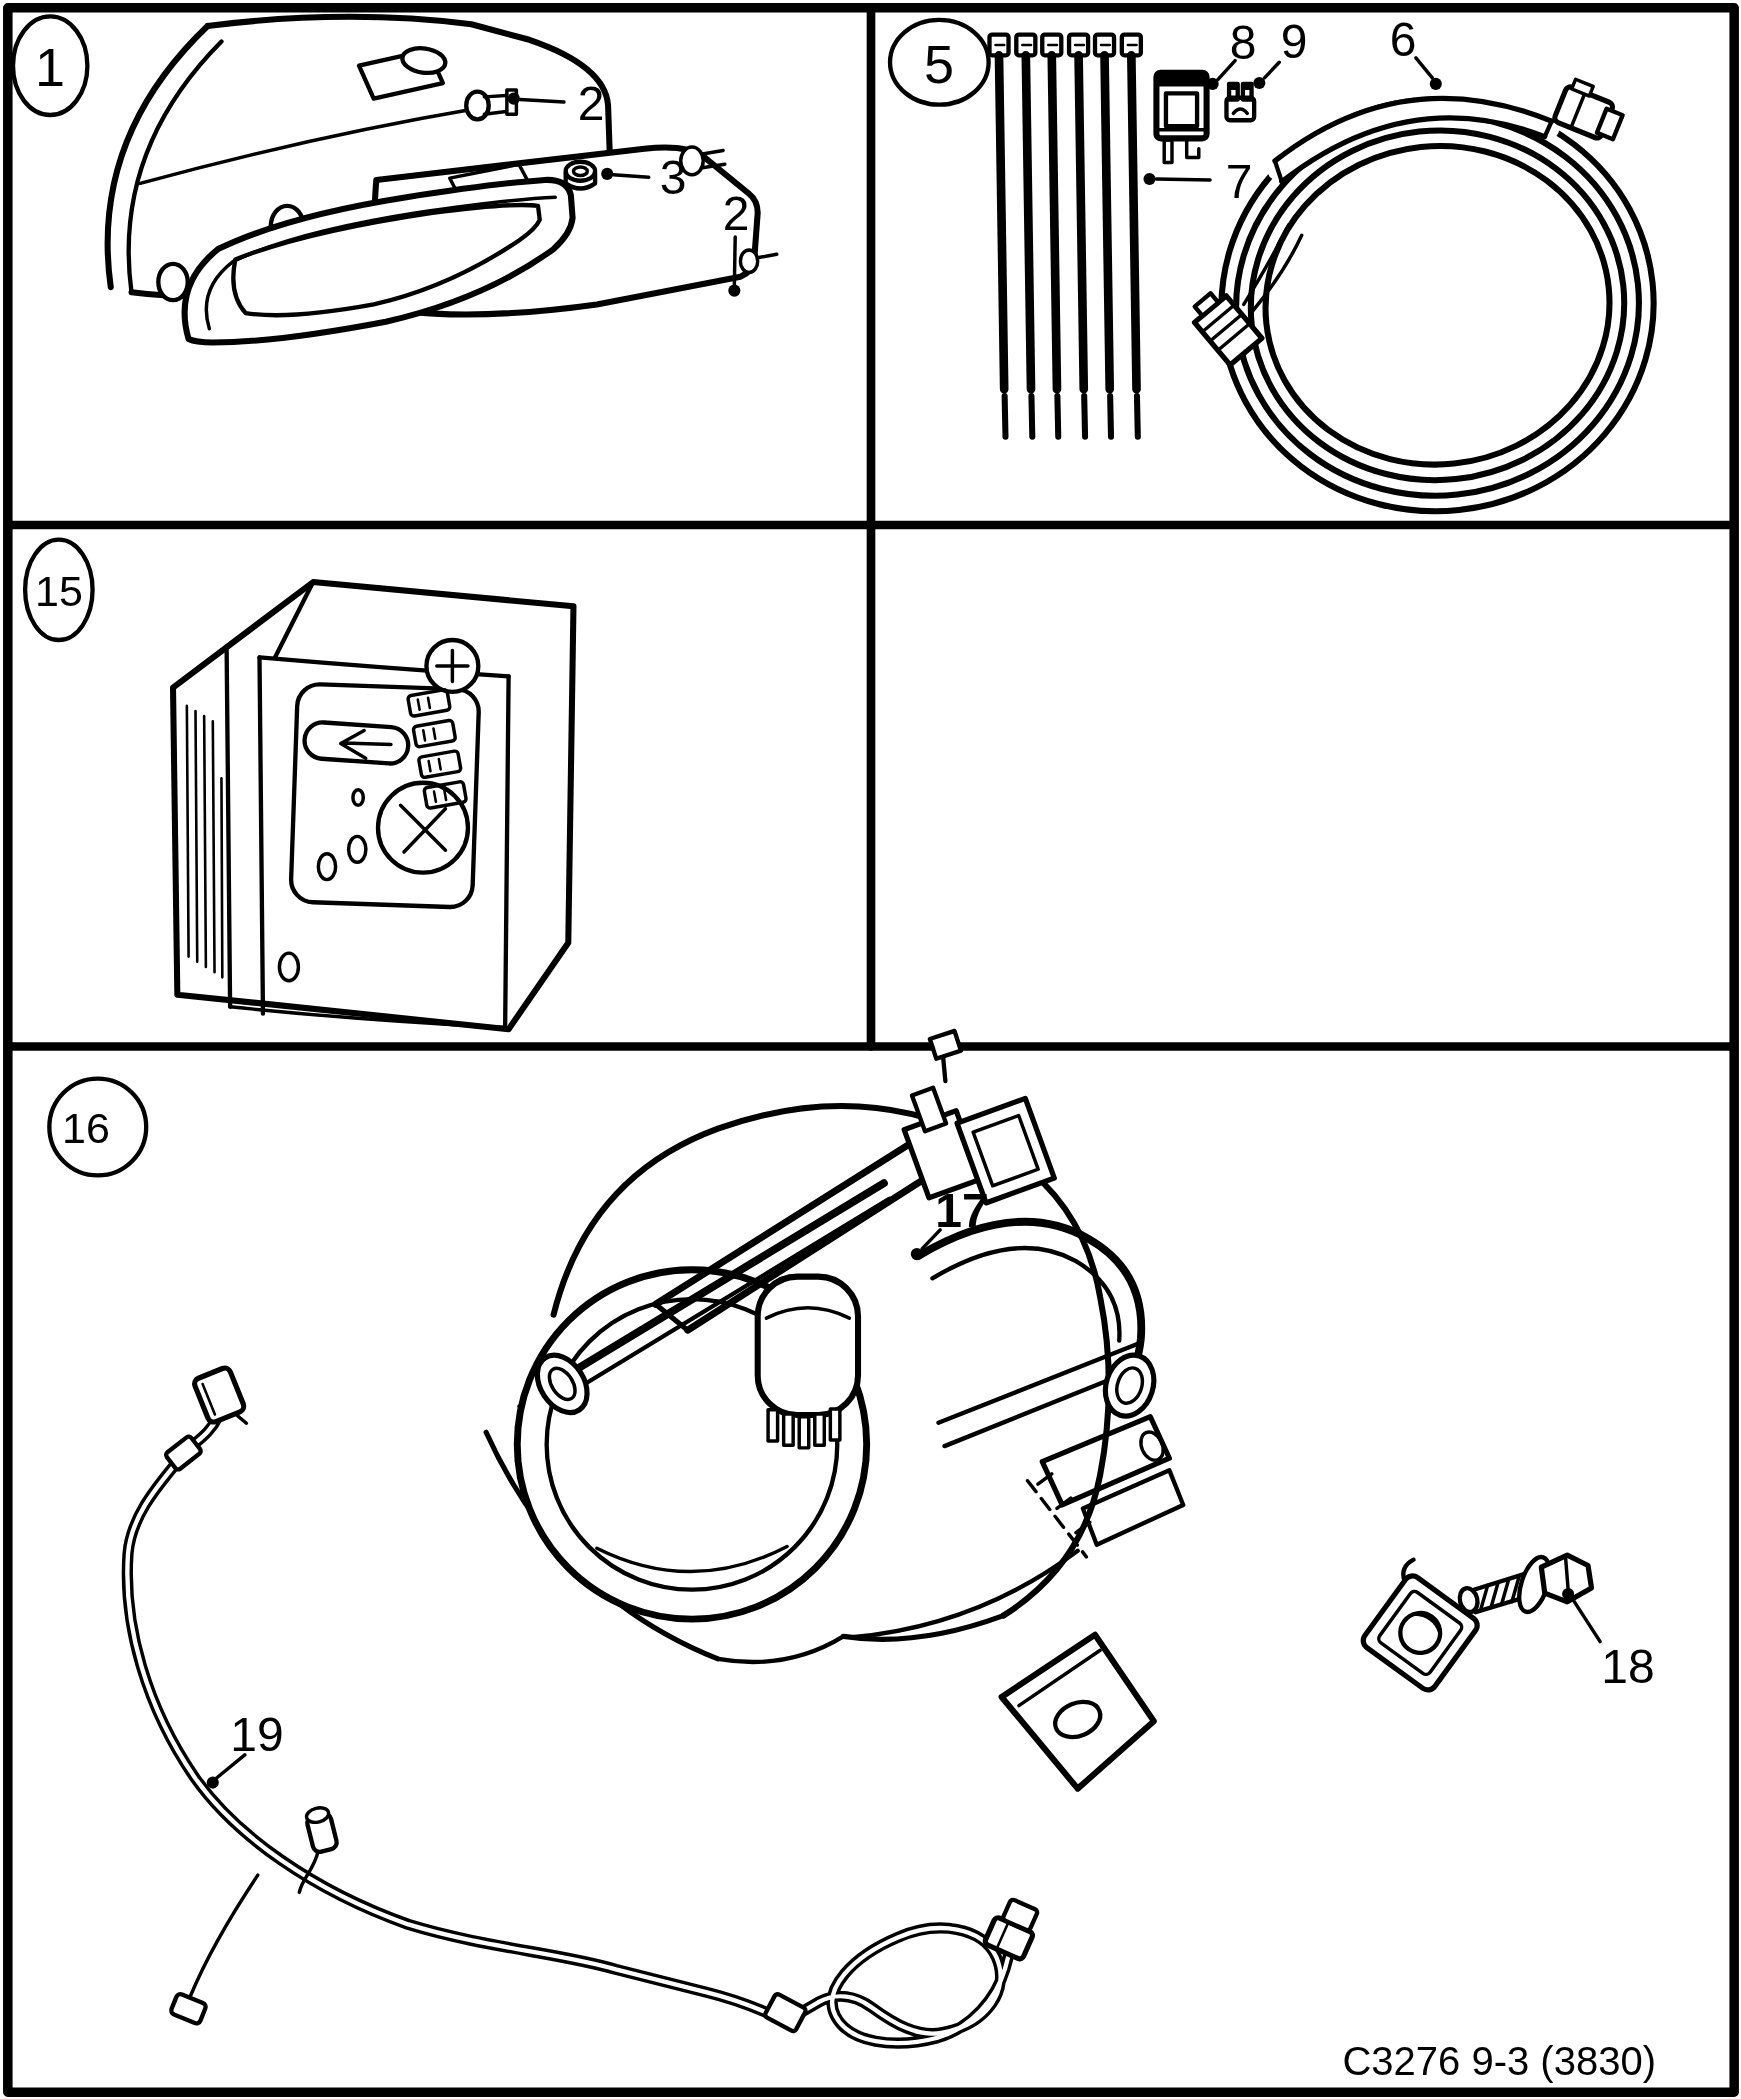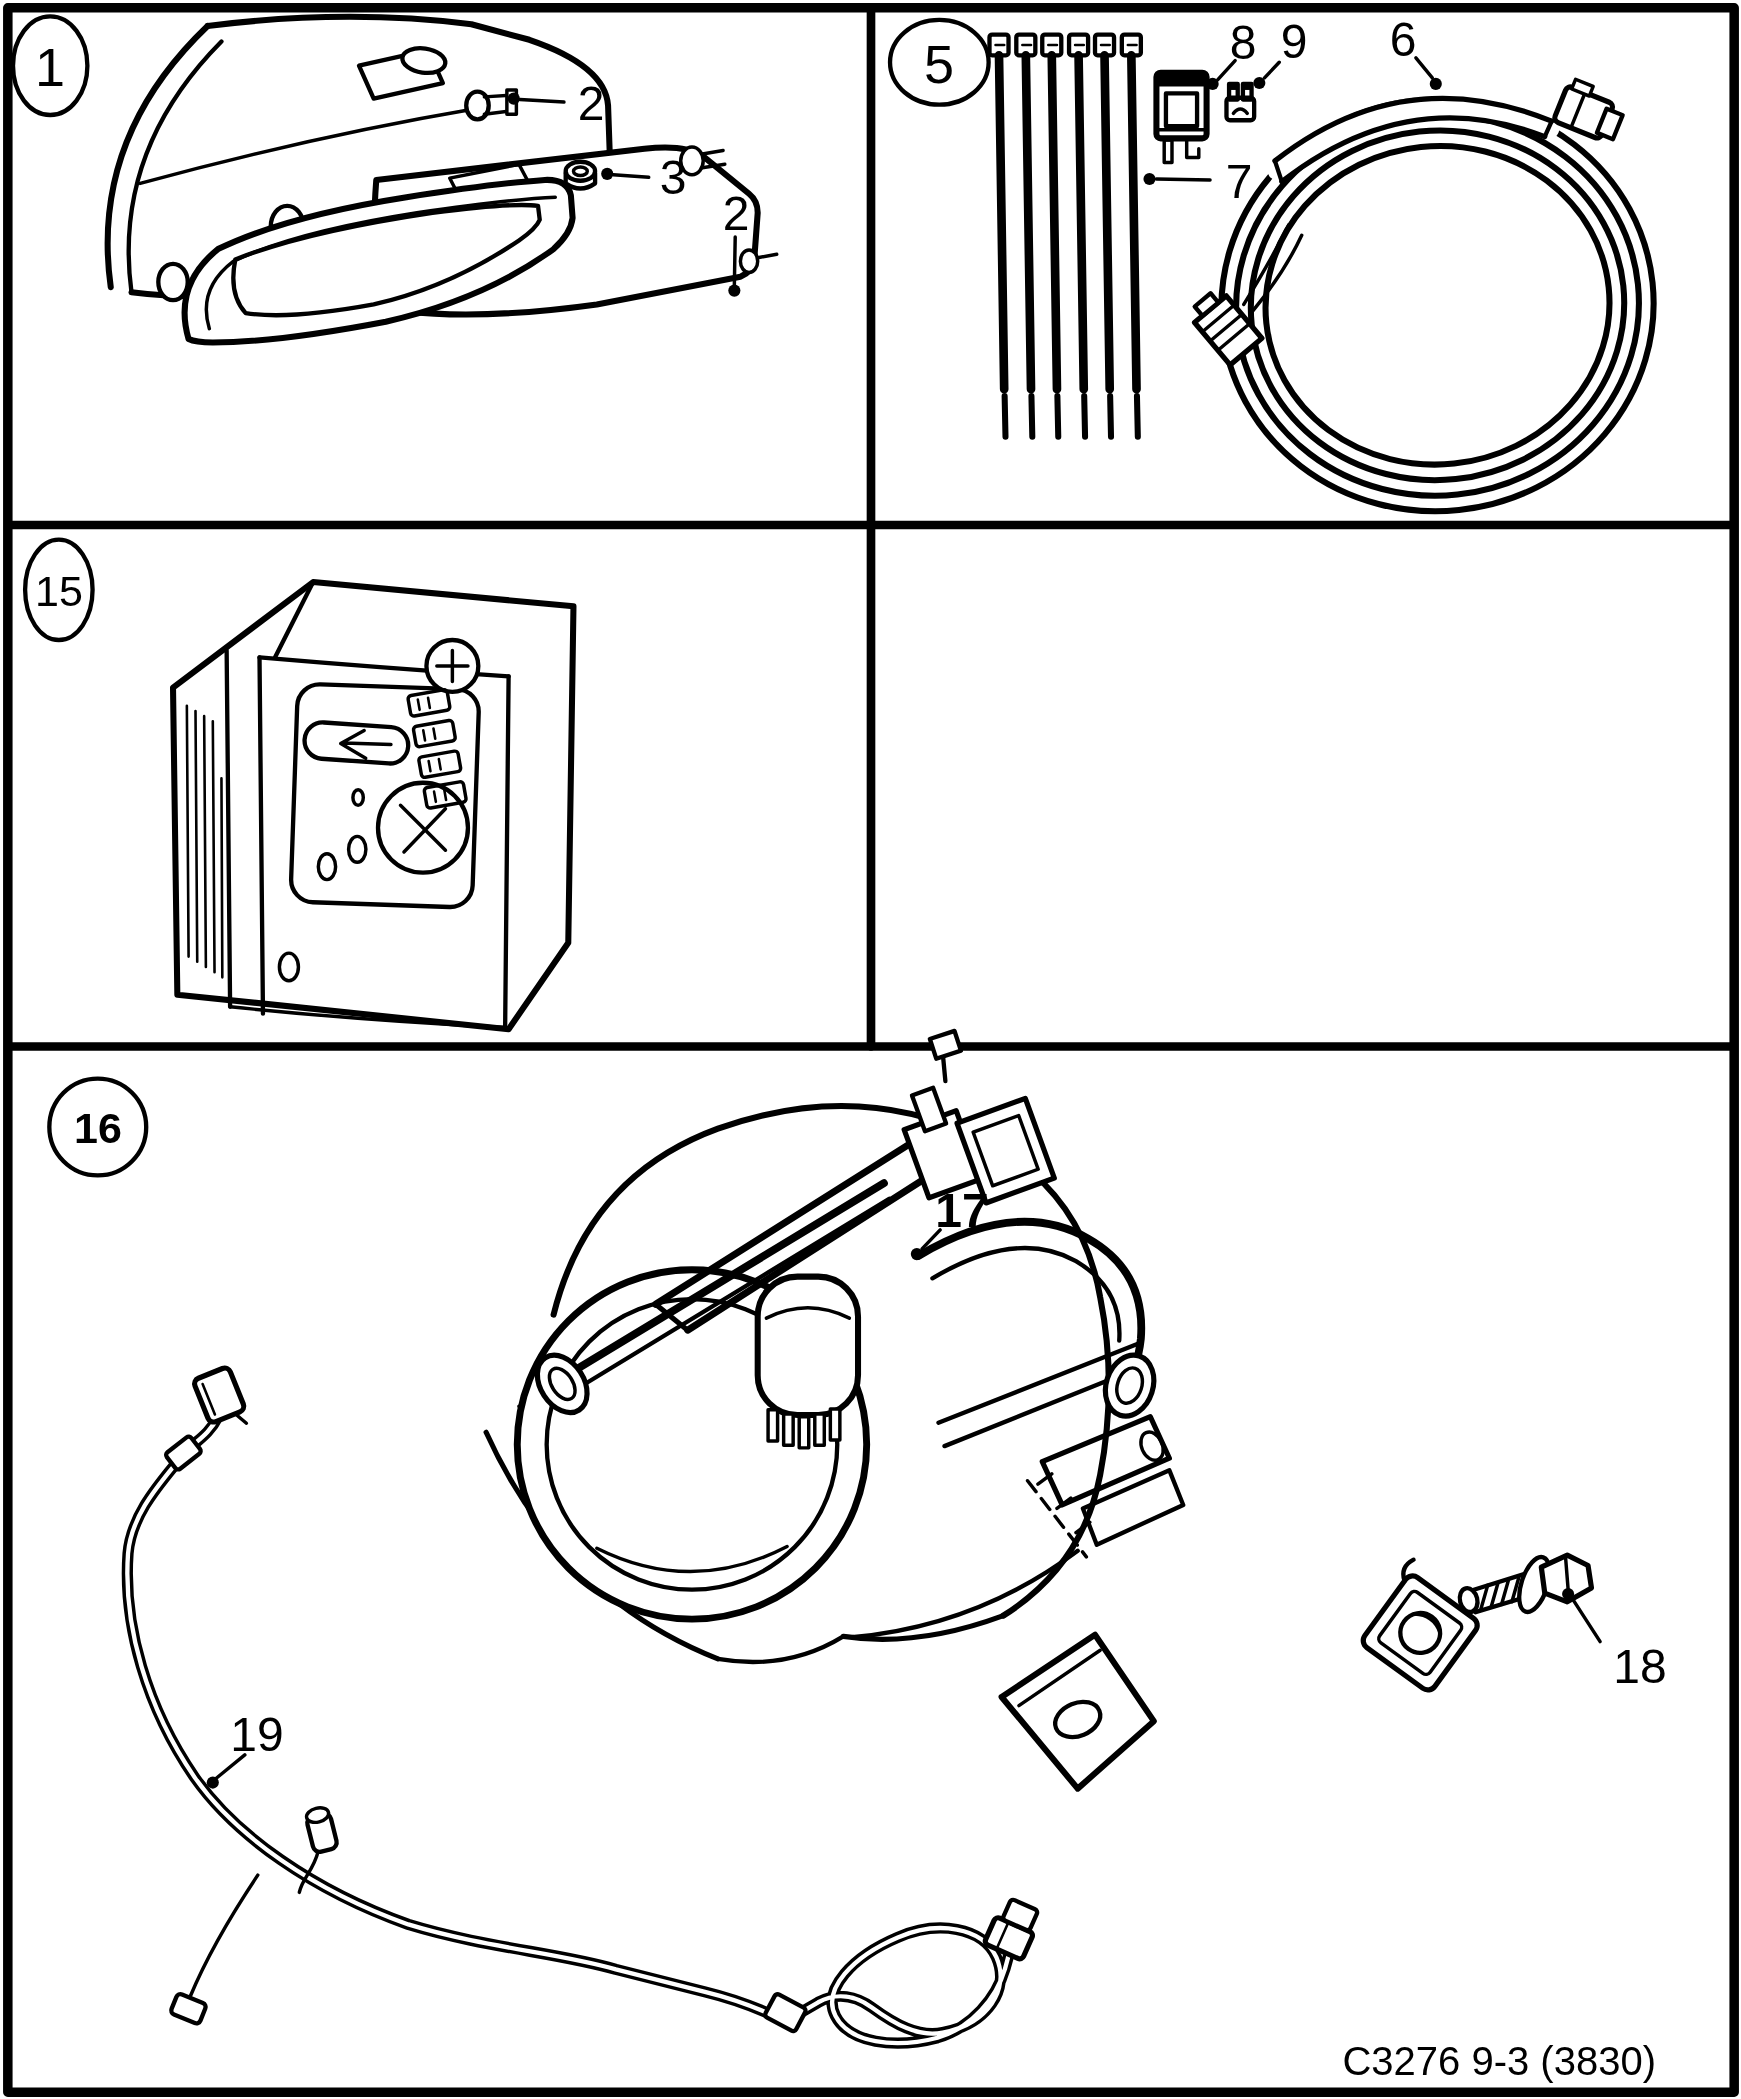--- a/index.html
+++ b/index.html
@@ -315,29 +315,29 @@
     <ellipse cx="58" cy="76" rx="43" ry="57" class="s5"></ellipse>
     <ellipse cx="1086" cy="72" rx="57" ry="49" class="s5"></ellipse>
     <ellipse cx="68" cy="682" rx="39" ry="58" class="s5"></ellipse>
     <circle cx="113" cy="1303" r="56" class="s5"></circle>
   </g>
 </svg>
 
 <div class="lbl badge1" style="left:50px;top:67px;">1</div>
 <div class="lbl badge1" style="left:939px;top:64px;">5</div>
 <div class="lbl badge2" style="left:59px;top:591px;">15</div>
-<div class="lbl badge2" style="left:98px;top:1128px;font-weight:bold;">16</div>
+<div class="lbl badge2" style="left:86px;top:1128px;">16</div>
 
 <div class="lbl" style="left:591px;top:104px;">2</div>
 <div class="lbl" style="left:673px;top:178px;">3</div>
 <div class="lbl" style="left:736px;top:214px;">2</div>
 <div class="lbl" style="left:1243px;top:43px;">8</div>
 <div class="lbl" style="left:1294px;top:42px;">9</div>
 <div class="lbl" style="left:1403px;top:40px;">6</div>
 <div class="lbl" style="left:1239px;top:182px;">7</div>
 <div class="lbl" style="left:962px;top:1211px;font-weight:bold;">17</div>
-<div class="lbl" style="left:1628px;top:1667px;margin-left:12px;">18</div>
+<div class="lbl" style="left:1628px;top:1667px;">18</div>
 <div class="lbl" style="left:257px;top:1735px;">19</div>
 
 <div class="caption">C3276 9-3 (3830)</div>
 
 </div>
 
 
 </body></html>

